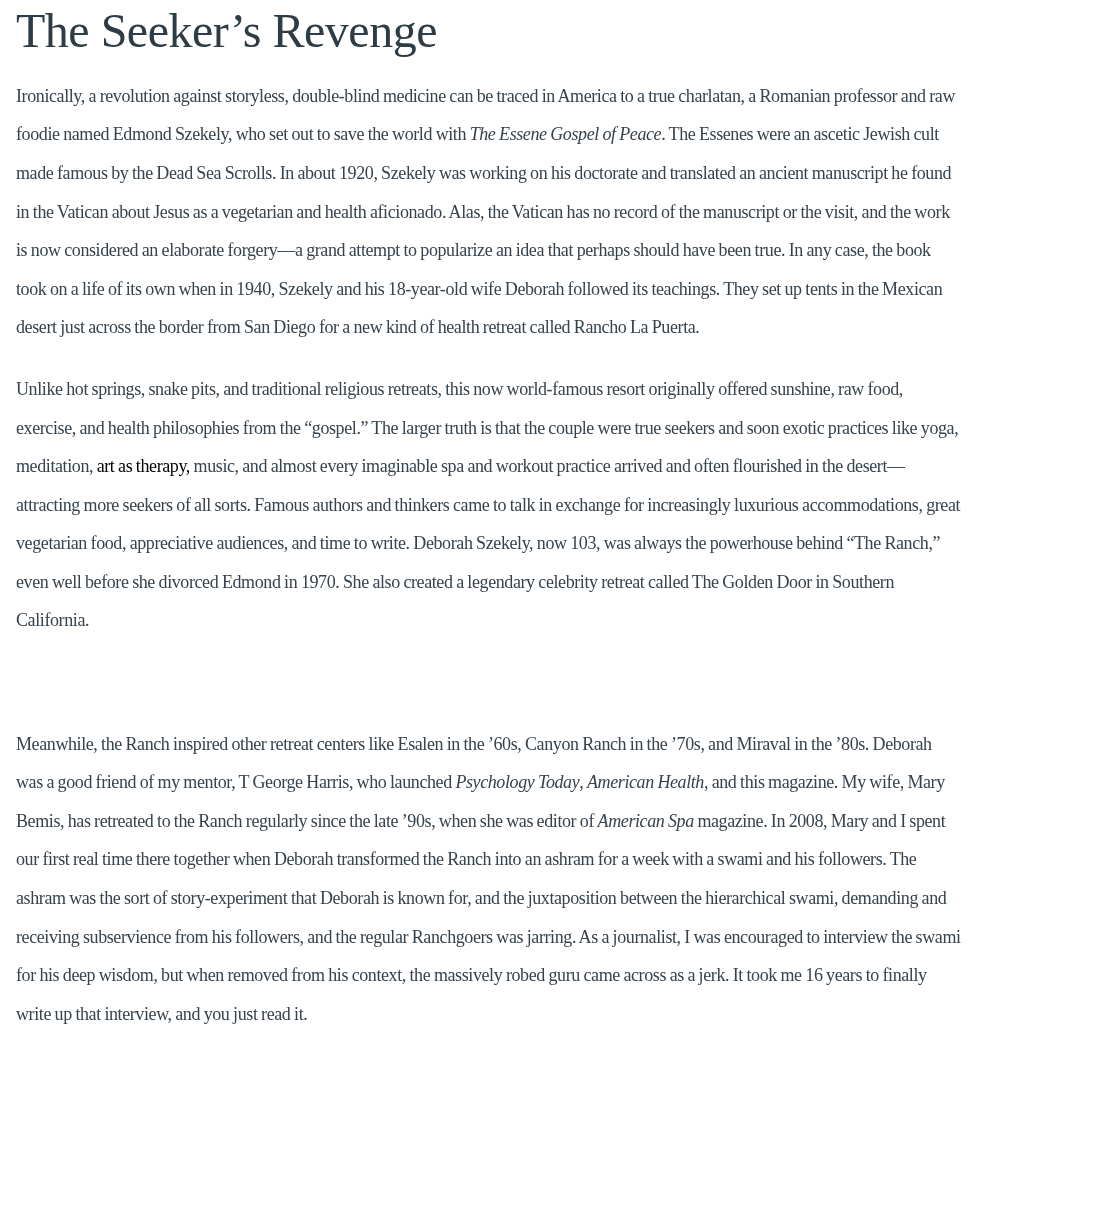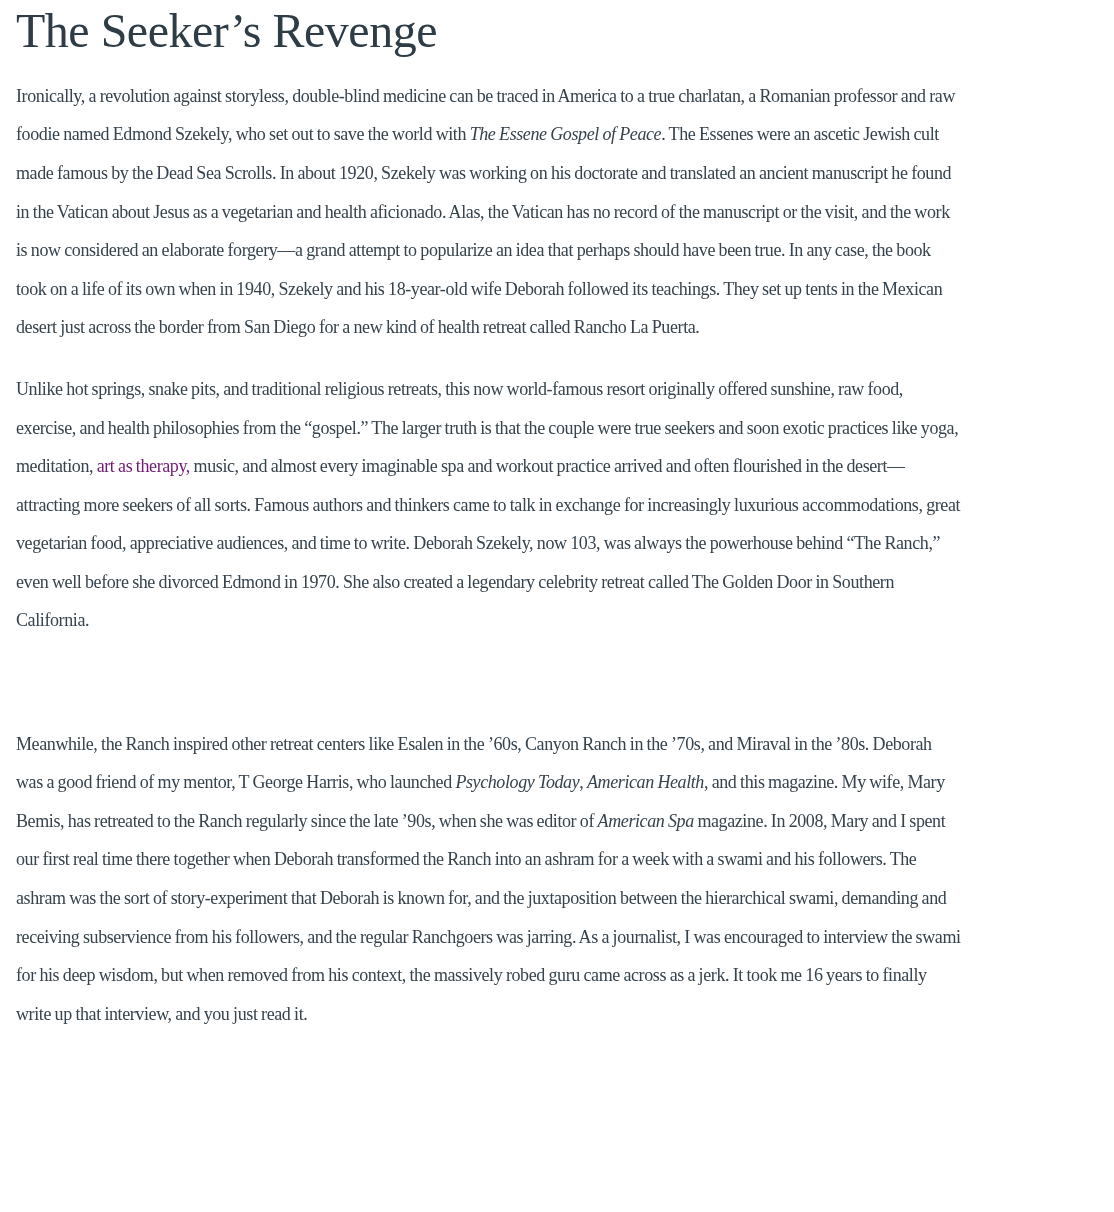--- a/index.html
+++ b/index.html
@@ -32,21 +32,21 @@
     line-height: 38.6px;
     color: #36434d;
     margin: 0 0 23px 0;
     letter-spacing: -0.4px;
     word-spacing: -0.5px;
   }
   .article-body p.para.spacer {
     min-height: 38.6px;
   }
   .article-body a.inline-link {
-    color: #701a75;
+    color: #000000;
     text-decoration: none;
     cursor: pointer;
   }
   .article-body em {
     font-style: italic;
   }
 </style>
 </head>
 <body>
 

